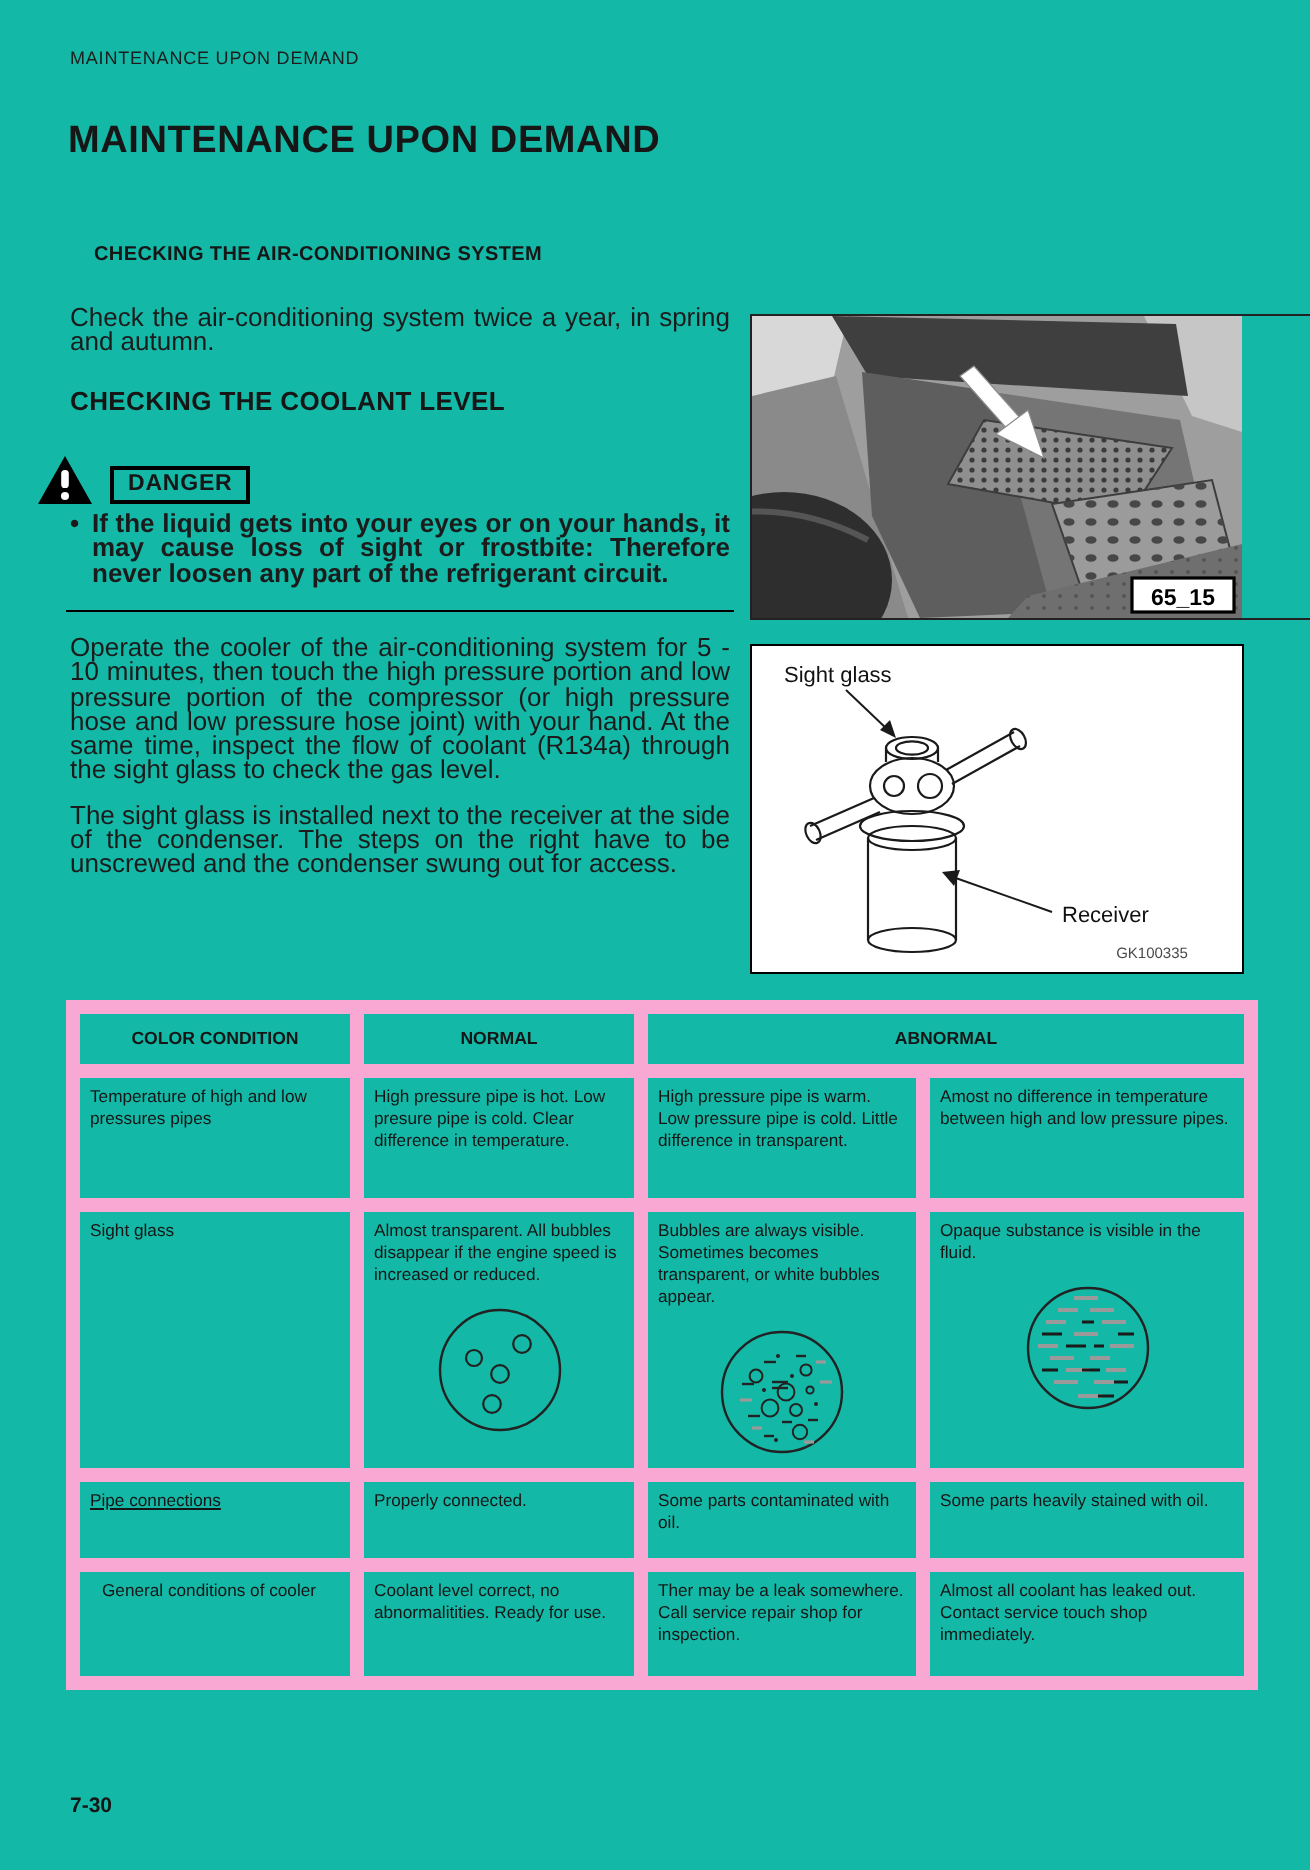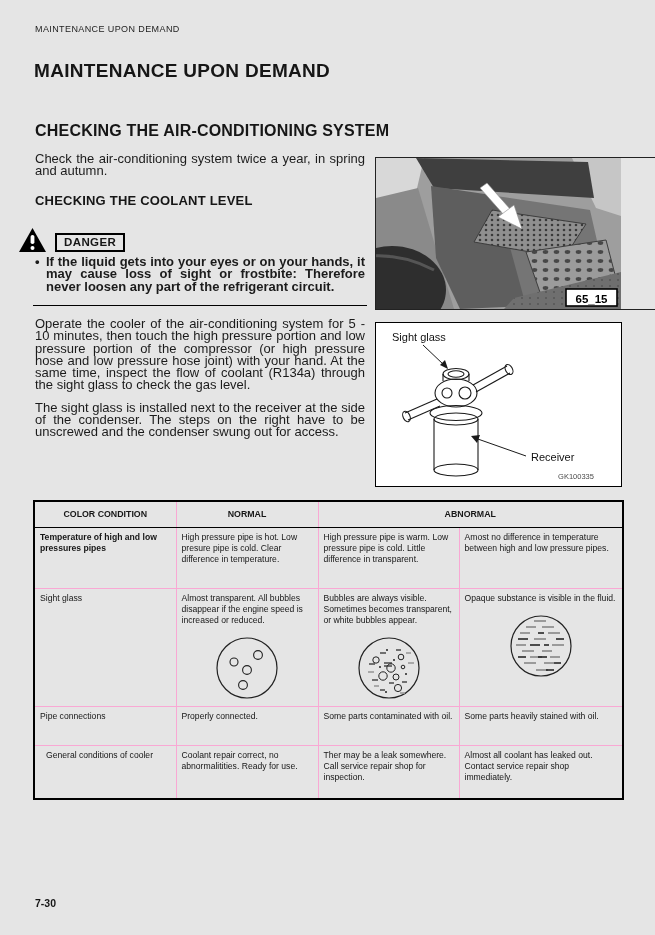--- a/index.html
+++ b/index.html
@@ -1,23 +1,23 @@
 <!DOCTYPE html>
 <html><head>
 <meta charset="utf-8">
 <style>
   html,body { margin:0; padding:0; background:#ffffff; }
   .page {
-    position:relative; width:655px; height:935px; background:#e5e5e5;
+    position:relative; width:655px; height:935px; background:#14b8a6;
     font-family:"Liberation Sans", sans-serif; color:#161616; overflow:hidden;
   }
   .running-header { position:absolute; left:35px; top:24px; font-size:9px; letter-spacing:0.4px; color:#1d1d1d; }
   .doc-title { position:absolute; left:34px; top:60px; font-size:19px; font-weight:bold; letter-spacing:0.3px; }
   .section-heading { position:absolute; left:35px; font-weight:bold; letter-spacing:0.2px; }
-  .section-heading.ac { top:122px; font-size:16px; }
+  .section-heading.ac { top:122px; font-size:10px;margin-left:12px; }
   .section-heading.coolant { top:193px; font-size:13px; }
   .body-text { font-size:13px; line-height:12.3px; text-align:justify; color:#1b1b1b; }
   .intro { position:absolute; left:35px; top:153px; width:330px; }
 
   .danger-row { position:absolute; left:19px; top:228px; display:flex; align-items:center; gap:9px; }
   .danger-box { border:2px solid #000; font-weight:bold; font-size:11.5px; padding:1px 7px 2px; letter-spacing:0.4px; }
   .danger-text { position:absolute; left:35px; top:256px; width:330px; font-weight:bold; }
   .bullet-item { display:flex; }
   .bullet-mark { width:11px; flex:none; font-weight:bold; }
   .rule { position:absolute; left:33px; top:305px; width:334px; border-top:1.5px solid #000; height:0; }
@@ -26,24 +26,24 @@
   .paragraphs p { margin:0 0 10px 0; }
 
   .photo-fig { position:absolute; left:375px; top:157px; width:290px; height:153px; border:1px solid #222; box-sizing:border-box; }
   .receiver-fig { position:absolute; left:375px; top:322px; width:247px; height:165px; border:1px solid #000; box-sizing:border-box; background:#fff; }
 
   table.data-table {
     position:absolute; left:33px; top:500px; width:589px;
     border-collapse:collapse; border:2px solid #000;
     font-size:8.6px; line-height:11px; table-layout:fixed;
   }
-  .data-table th, .data-table td { border:1px solid #f9a8d4; padding:4px 5px; vertical-align:top; text-align:left; }
+  .data-table th, .data-table td { border:7px solid #f9a8d4; padding:4px 5px; vertical-align:top; text-align:left; }
   .data-table th { text-align:center; font-size:8.8px; padding:7px 2px; border-bottom:1.5px solid #000; }
-  .data-table td.tall1 { height:52px;font-weight:bold; }
-  .data-table td.tall3 { height:30px; }
+  .data-table td.tall1 { height:52px; }
+  .data-table td.tall3 { height:30px;text-decoration:underline; }
   .data-table td.tall4 { height:44px;padding-left:11px; }
   .circle-fig { display:block; margin:10px auto 2px auto; }
 
   .page-number { position:absolute; left:35px; top:897px; font-weight:bold; font-size:10.5px; }
 
   .fig-label { font-size:11px; fill:#111; font-family:"Liberation Sans", sans-serif; }
   .fig-code  { font-size:7.5px; fill:#4a4a4a; font-family:"Liberation Sans", sans-serif; }
 </style>
 </head>
 <body>
@@ -271,22 +271,22 @@
         </td>
       </tr>
       <tr>
         <td class="tall3">Pipe connections</td>
         <td>Properly connected.</td>
         <td>Some parts contaminated with oil.</td>
         <td>Some parts heavily stained with oil.</td>
       </tr>
       <tr>
         <td class="tall4">General conditions of cooler</td>
-        <td>Coolant repair correct, no abnormalitities. Ready for use.</td>
+        <td>Coolant level correct, no abnormalitities. Ready for use.</td>
         <td>Ther may be a leak somewhere. Call service repair shop for inspection.</td>
-        <td>Almost all coolant has leaked out. Contact service repair shop immediately.</td>
+        <td>Almost all coolant has leaked out. Contact service touch shop immediately.</td>
       </tr>
     </tbody>
   </table>
 
   <div class="page-number">7-30</div>
 
 </div>
 
 </body></html>

